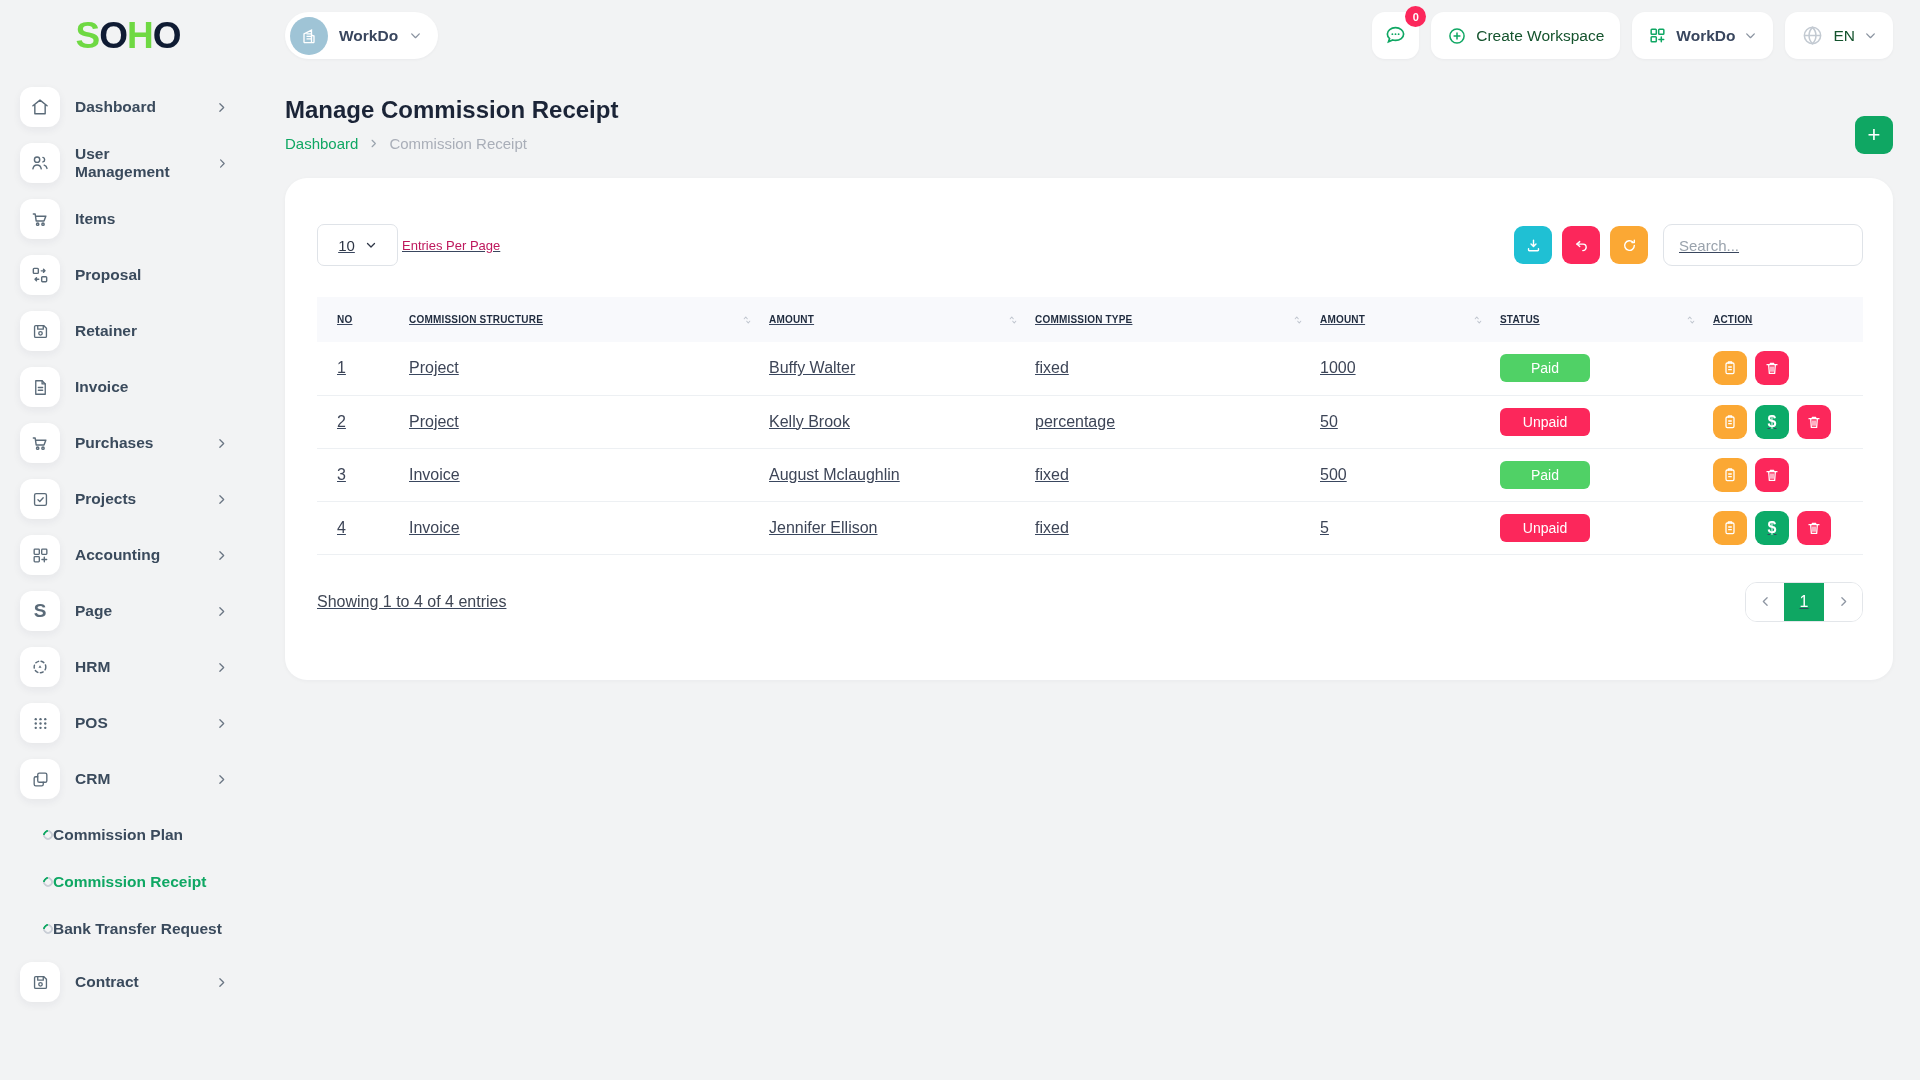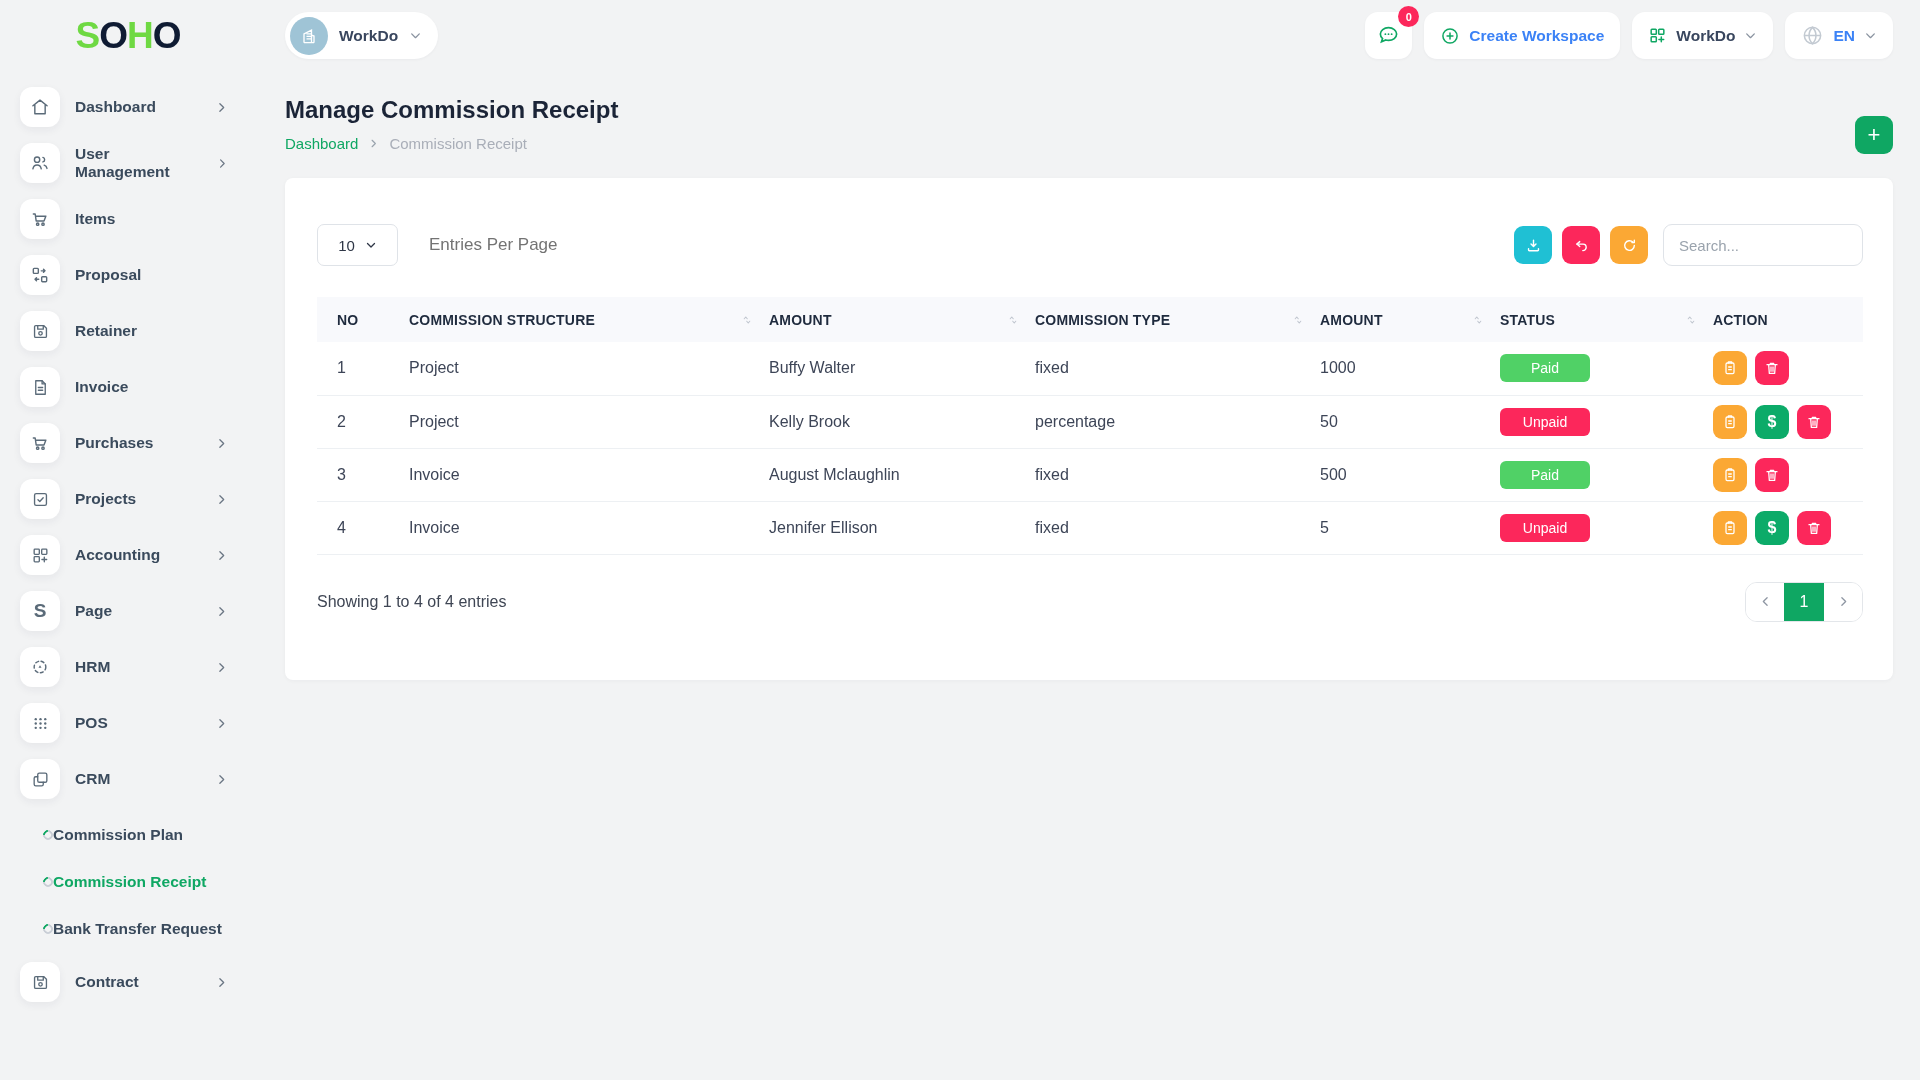--- a/index.html
+++ b/index.html
@@ -28,21 +28,21 @@
   .ws-avatar { width:38px; height:38px; border-radius:50%; background:#9fc4d6; display:flex; align-items:center; justify-content:center; }
   .ws-label { font-size:15.5px; font-weight:600; color:#39465e; }
 
   .topbar-right { margin-left:auto; display:flex; align-items:center; gap:12px; padding-right:27px; }
   .chat-btn { position:relative; width:47px; height:47px; background:#fff; border-radius:13px;
     display:flex; align-items:center; justify-content:center; cursor:pointer; box-shadow:0 1px 3px rgba(20,30,50,0.04); }
   .chat-badge { position:absolute; top:-6px; right:-7px; min-width:21px; height:21px; border-radius:50%;
     background:#fc275b; color:#fff; font-size:11px; font-weight:700; display:flex; align-items:center; justify-content:center; }
   .top-pill { height:47px; background:#fff; border-radius:13px; display:flex; align-items:center;
     padding:0 16px; gap:9px; cursor:pointer; box-shadow:0 1px 3px rgba(20,30,50,0.04); font-size:15.5px; }
-  .green-text { color:#3b82f6; font-weight:700; }
+  .green-text { color:#14532d; font-weight:400; }
   .dark-text { color:#39465e; font-weight:600; }
   .chev { color:#8a93a0; }
 
   
   .sidebar { position:absolute; top:71px; left:0; bottom:0; width:256px; padding:12px 16px 0 15px; }
   .side-item { height:48px; display:flex; align-items:center; gap:15px; margin-bottom:8px;
     padding:0 12px 0 5px; border-radius:10px; cursor:pointer; }
   .icon-tile { width:40px; height:40px; min-width:40px; background:#fff; border-radius:12px;
     display:flex; align-items:center; justify-content:center; color:#5b6b79;
     box-shadow:0 3px 8px rgba(30,40,60,0.06); }
@@ -64,41 +64,41 @@
   .page-header { margin:24px 27px 0 29px; display:flex; align-items:flex-end; }
   .page-title { font-size:24px; font-weight:700; color:#1b2437; line-height:30px; }
   .breadcrumb { margin-top:7px; display:flex; align-items:center; gap:10px; height:22px; }
   .bc-link { color:#0fa763; font-size:15px; cursor:pointer; }
   .bc-sep { color:#9aa3ad; }
   .bc-current { color:#a9aeb8; font-size:15px; }
   .add-btn { margin-left:auto; width:38px; height:38px; background:#0fa763; border:none; border-radius:9px;
     color:#fff; font-size:22px; font-weight:400; cursor:pointer; display:flex; align-items:center; justify-content:center;
     margin-top:2px; }
 
-  .card { margin:24px 27px 0 29px; background:#fff; border-radius:8px; height:502px;
-    padding:46px 30px 28px 32px; box-shadow:0 1px 4px rgba(20,30,50,0.04); }
+  .card { margin:24px 27px 0 29px; background:#fff; border-radius:22px; height:502px;
+    padding:46px 30px 28px 32px; box-shadow:0 1px 4px rgba(20,30,50,0.04);text-decoration:underline; }
 
   .controls { display:flex; align-items:center; height:42px; }
   .select-box { width:81px; height:42px; border:1px solid #dfe3e8; border-radius:7px; background:#fff;
     display:flex; align-items:center; justify-content:center; gap:10px; font-size:15px; color:#2e3646; cursor:pointer; }
-  .entries-label { margin-left:31px; font-size:17px; color:#737373; }
+  .entries-label { margin-left:4px; font-size:13px; color:#be185d; }
   .tool-btn { width:38px; height:38px; border:none; border-radius:9px; display:flex; align-items:center;
     justify-content:center; cursor:pointer; color:#fff; margin-left:10px; }
   .tool-teal { background:#1fc0d4; }
   .tool-pink { background:#fc275b; }
   .tool-orange { background:#fba834; }
   .search-input { margin-left:15px; width:200px; height:42px; border:1px solid #dfe3e8; border-radius:9px;
     padding:0 15px; font-size:15px; color:#3f4654; font-family:"Liberation Sans", sans-serif; outline:none; }
   .search-input::placeholder { color:#9aa3ad; }
 
   table { margin-top:31px; width:100%; border-collapse:collapse; table-layout:fixed; }
   col.c-no { width:92px; } col.c-struct { width:360px; } col.c-agent { width:266px; }
   col.c-type { width:285px; } col.c-amount { width:180px; } col.c-status { width:213px; } col.c-action { width:150px; }
   thead tr { background:#f8f9fc; height:45px; }
-  th { font-size:14px; font-weight:700; color:#1f2b3e; text-align:left; letter-spacing:0.2px; }
+  th { font-size:10px; font-weight:700; color:#1f2b3e; text-align:left; letter-spacing:0.2px; }
   th .th-inner { display:flex; align-items:center; padding-right:16px; }
   th:first-child .th-inner { padding-left:20px; }
   .sort-ic { margin-left:auto; color:#c0c6cf; }
   tbody tr { height:53px; border-bottom:1px solid #edf0f3; }
   td { font-size:16px; color:#3d4557; }
   td:first-child { padding-left:20px; }
   .badge { display:inline-block; min-width:90px; height:28px; line-height:28px; border-radius:6px;
     text-align:center; font-size:14px; color:#fff; padding:0 18px; }
   .badge-paid { background:#50d166; }
   .badge-unpaid { background:#fc275b; }

